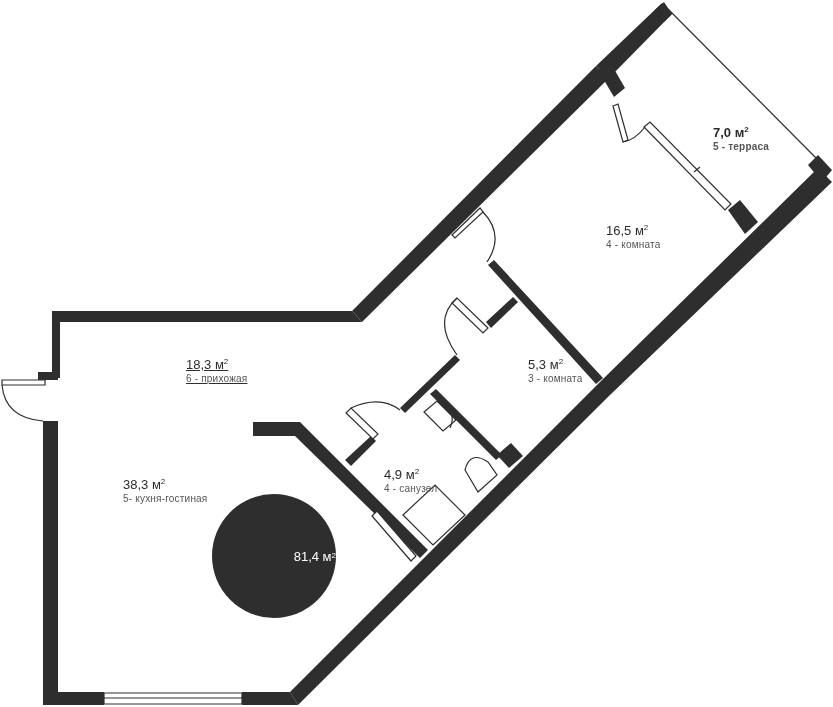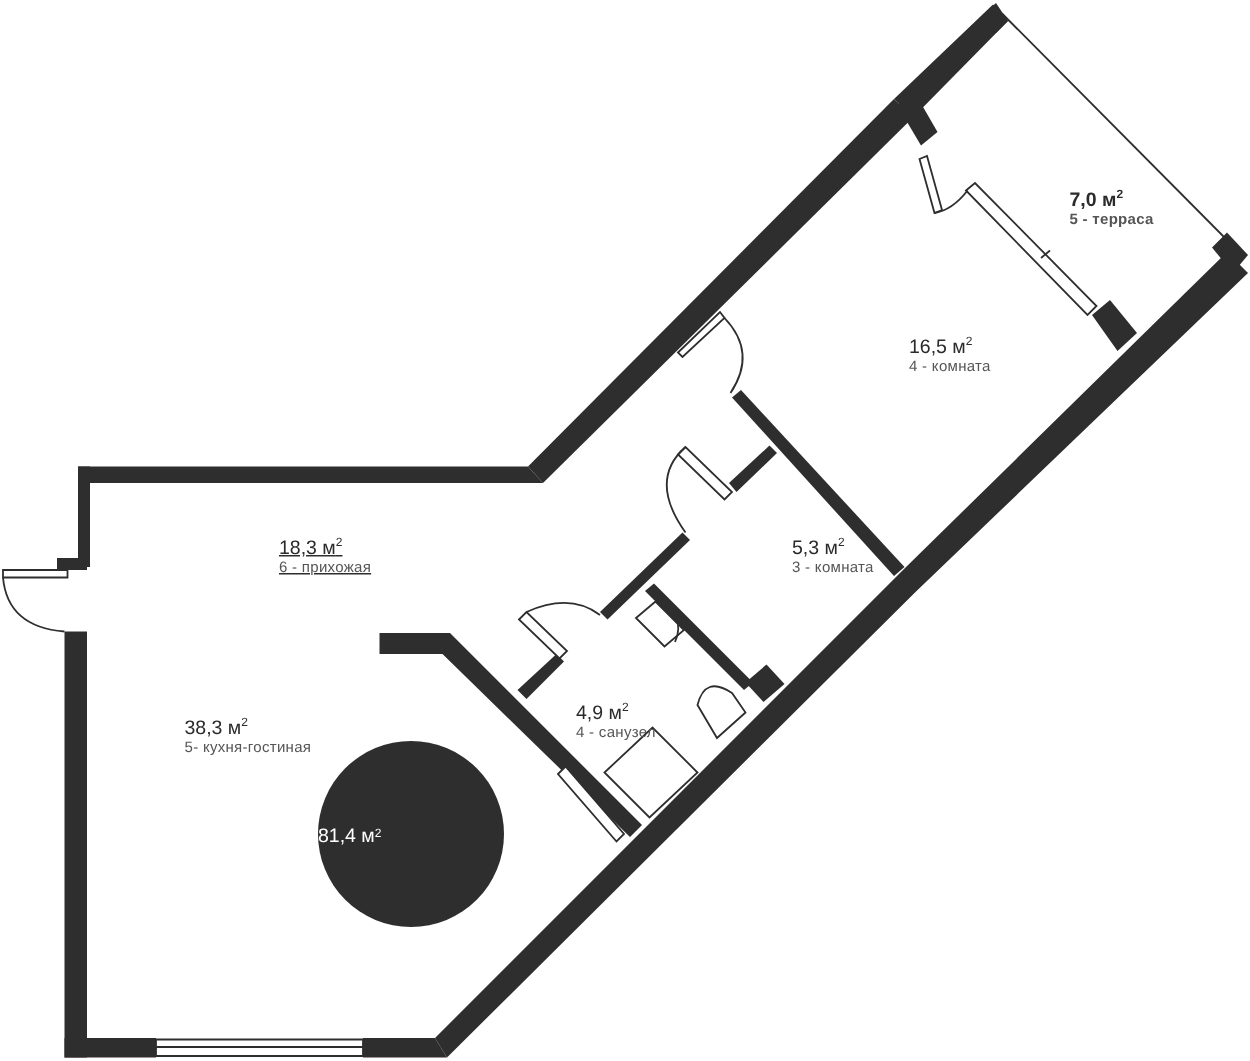--- a/index.html
+++ b/index.html
@@ -5,21 +5,21 @@
   html, body { margin: 0; padding: 0; background: #ffffff; }
   body { width: 833px; height: 707px; position: relative; overflow: hidden; font-family: "Liberation Sans", "DejaVu Sans", sans-serif; }
   #plan { position: absolute; left: 0; top: 0; width: 833px; height: 707px; }
   .wall { fill: #2e2e2e; }
   .thin { fill: none; stroke: #2e2e2e; stroke-width: 1.2; }
   .win { fill: #ffffff; stroke: #2e2e2e; stroke-width: 1.2; }
   .room-label { position: absolute; line-height: 1.15; color: #2e2e2e; }
   .room-label .area { font-size: 13px; color: #2b2b2b; }
   .room-label .area sup { font-size: 8px; vertical-align: top; position: relative; top: -1px; }
   .room-label .name { font-size: 10px; color: #555555; letter-spacing: 0.2px; text-align: center; }
-  .total-badge { position: absolute; left: 212px; top: 494px; width: 124px; height: 124px; border-radius: 50%; background: #2e2e2e; display: flex; align-items: center; justify-content: flex-start; color: #ffffff; font-size: 13px; }
+  .total-badge { position: absolute; left: 212px; top: 494px; width: 124px; height: 124px; border-radius: 50%; background: #2e2e2e; display: flex; align-items: center; justify-content: flex-end; color: #ffffff; font-size: 13px; }
   .total-badge sup { font-size: 8px; vertical-align: top; position: relative; top: -1px; }
 </style>
 </head>
 <body>
 
 <svg id="plan" viewBox="0 0 833 707" xmlns="http://www.w3.org/2000/svg">
 
   <g>
 
     <polygon class="wall" points="52,311 352,311 362,322 58,322 58,330 52,330"></polygon>

